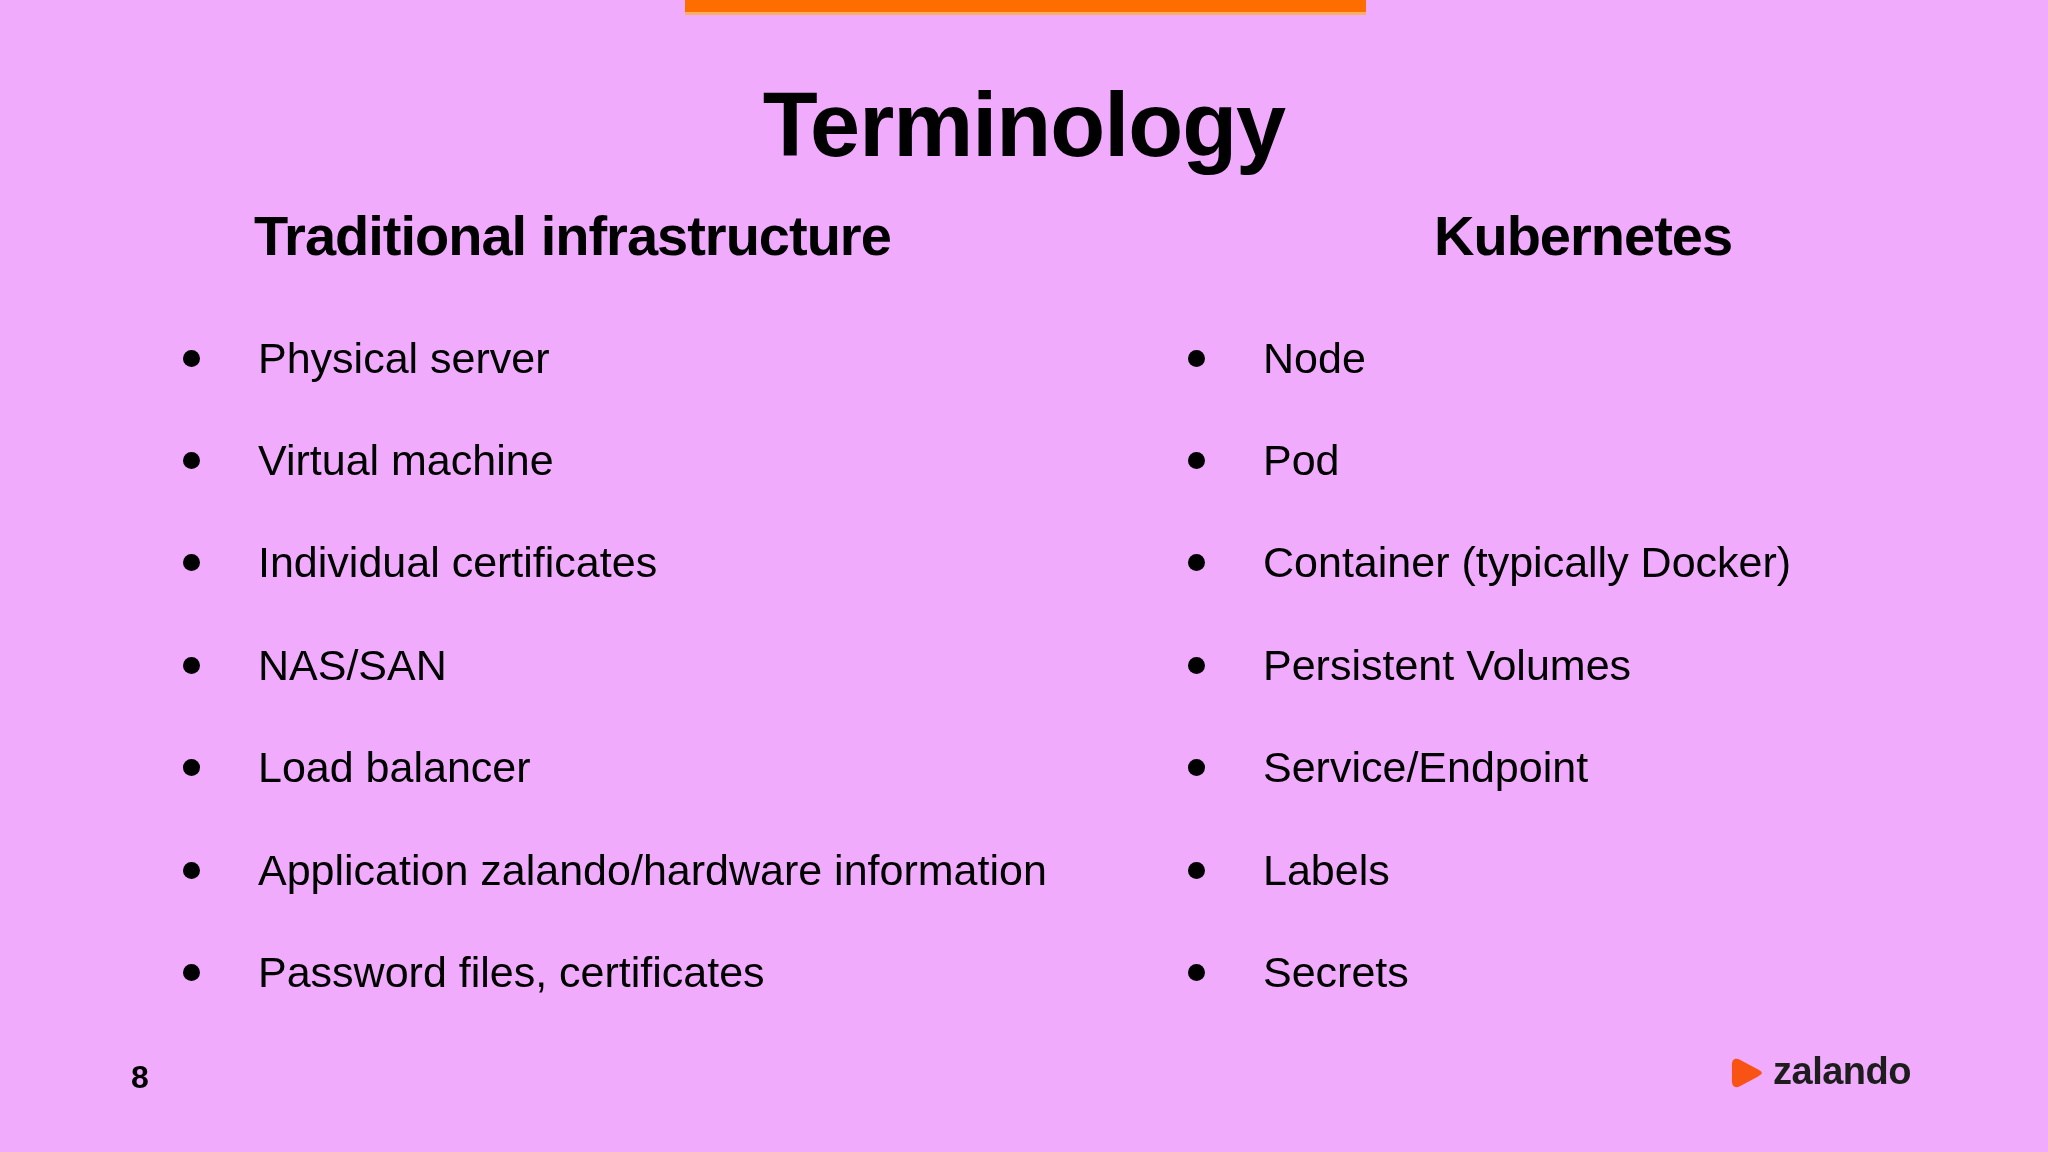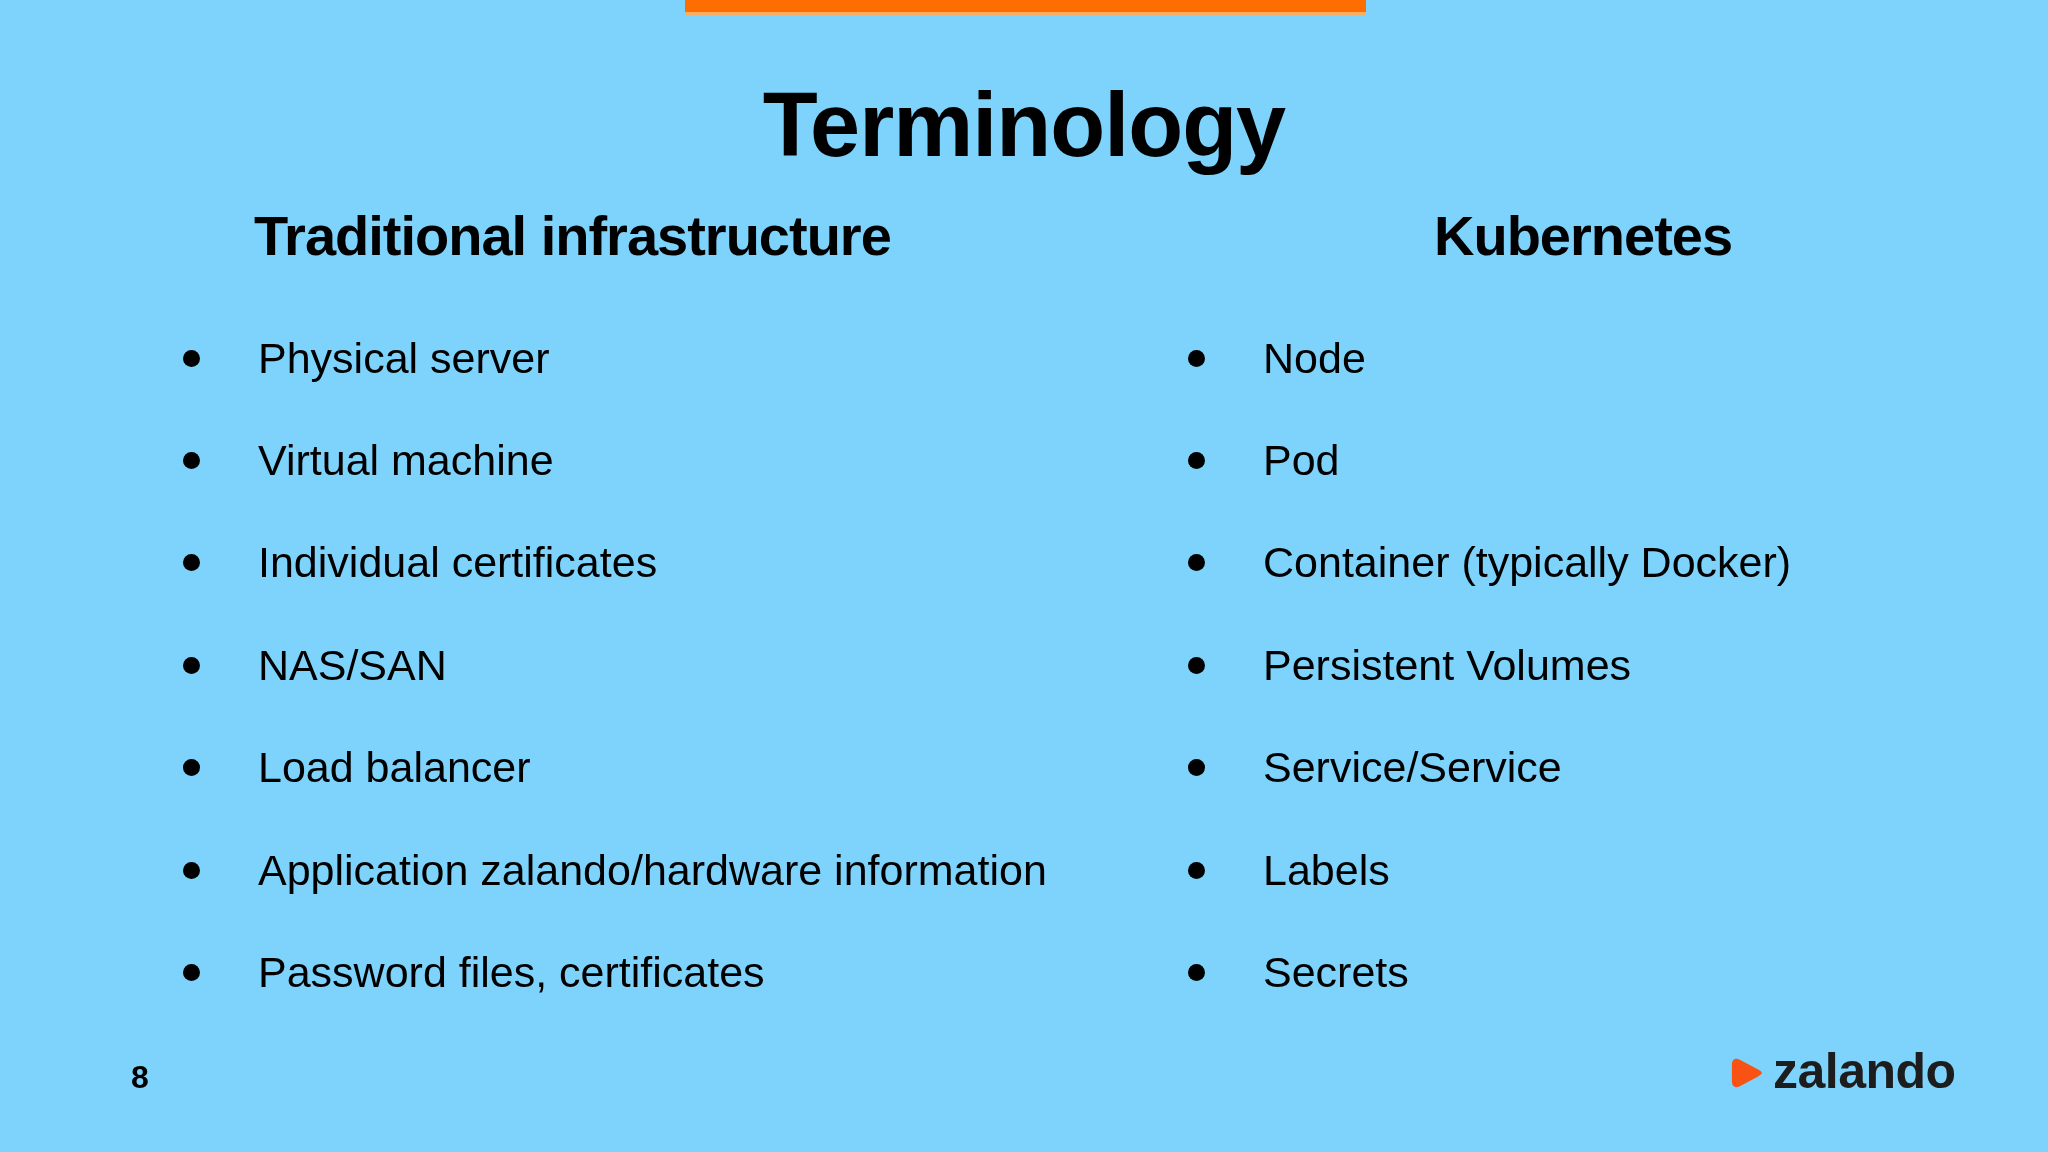--- a/index.html
+++ b/index.html
@@ -1,21 +1,21 @@
 <!DOCTYPE html>
 <html><head>
 <meta charset="utf-8">
 <style>
   * { margin: 0; padding: 0; box-sizing: border-box; }
   html, body { background: #ffffff; }
   .slide {
     position: relative;
     width: 2048px;
     height: 1152px;
-    background: #7dd3fc;
+    background: #f0abfc;
     overflow: hidden;
     font-family: "Liberation Sans", sans-serif;
     color: #000000;
   }
 
   
   .accent-bar {
     position: absolute;
     left: 685px;
     top: 0;
@@ -95,21 +95,21 @@
     position: absolute;
     left: 1727px;
     top: 1054px;
     height: 38px;
     display: flex;
     align-items: center;
     gap: 8px;
   }
   .logo-mark { width: 38px; height: 38px; display: block; }
   .logo-text {
-    font-size: 50px;
+    font-size: 38px;
     font-weight: bold;
     letter-spacing: -0.5px;
     color: #1d1d1d;
     line-height: 1;
     position: relative;
     top: -2px;
   }
 </style>
 </head>
 <body>
@@ -166,21 +166,21 @@
     <li>
       <span class="bullet-dot"></span>
       <span class="bullet-text">Container (typically Docker)</span>
     </li>
     <li>
       <span class="bullet-dot"></span>
       <span class="bullet-text">Persistent Volumes</span>
     </li>
     <li>
       <span class="bullet-dot"></span>
-      <span class="bullet-text">Service/Service</span>
+      <span class="bullet-text">Service/Endpoint</span>
     </li>
     <li>
       <span class="bullet-dot"></span>
       <span class="bullet-text">Labels</span>
     </li>
     <li>
       <span class="bullet-dot"></span>
       <span class="bullet-text">Secrets</span>
     </li>
   </ul>

